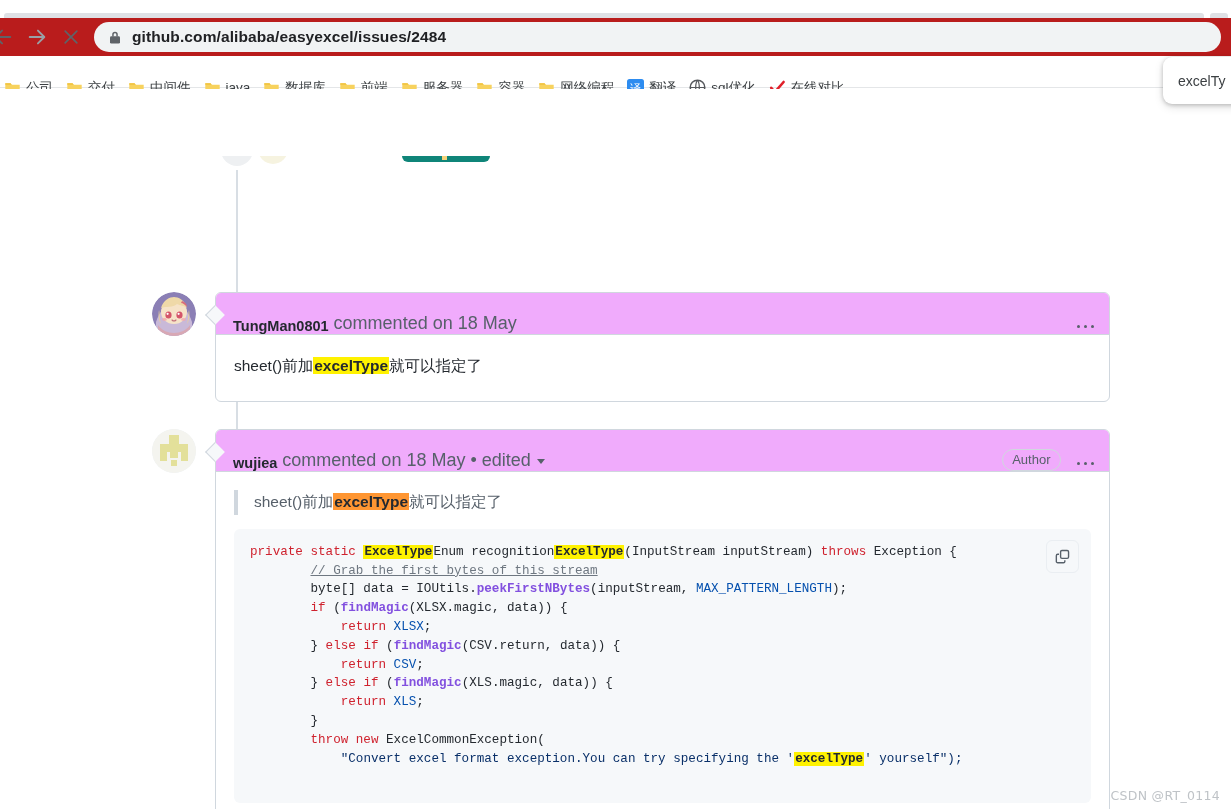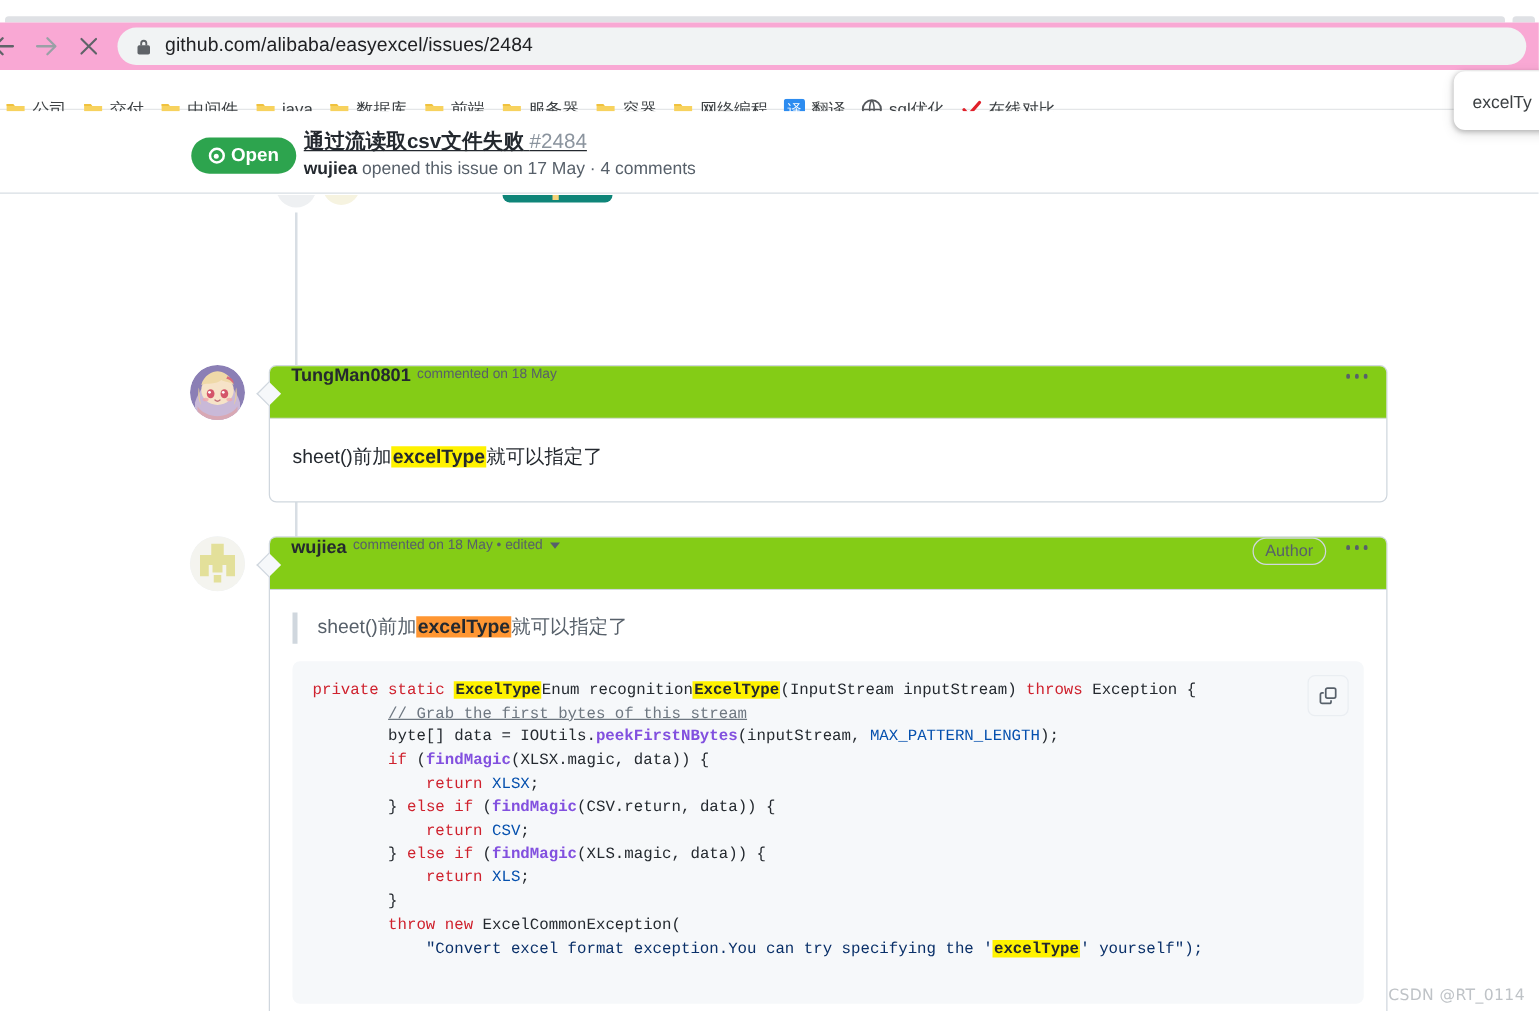--- a/index.html
+++ b/index.html
@@ -16,21 +16,21 @@
   }
   .tab-shape {
     position: absolute; bottom: 0; height: 5px;
     background: #dfe1e5; border-radius: 3px 3px 0 0;
   }
   .tab-a { left: 4px; width: 1200px; }
   .tab-b { left: 1210px; width: 18px; }
 
   .toolbar {
     position: absolute; left: 0; top: 18px; width: 1231px; height: 38px;
-    background: #f9a8d4; display: flex; align-items: center;
+    background: #b91c1c; display: flex; align-items: center; font-weight: bold;
   }
   .nav-btn {
     width: 34px; height: 34px; display: flex; align-items: center; justify-content: center;
     color: #5f6368; flex: none;
   }
   .nav-btn.back { margin-left: -14px; }
   .nav-btn svg { display: block; }
 
   .omnibox {
     flex: 1; height: 30px; margin-left: 6px; margin-right: 10px;
@@ -122,26 +122,26 @@
   .comment {
     position: absolute; background: #ffffff;
     border: 1px solid #d0d7de; border-radius: 6px; overflow: visible;
   }
   .comment .arrow {
     position: absolute; left: -8px; top: 15px; width: 14px; height: 14px;
     background: #f6f8fa; border-left: 1px solid #d0d7de; border-bottom: 1px solid #d0d7de;
     transform: rotate(45deg);
   }
   .c-head {
-    height: 42px; background: #84cc16; border-bottom: 1px solid #d0d7de;
-    border-radius: 5px 5px 0 0; display: flex; align-items: flex-start;
+    height: 42px; background: #f0abfc; border-bottom: 1px solid #d0d7de;
+    border-radius: 5px 5px 0 0; display: flex; align-items: flex-end;
     padding: 0 13px 0 17px;
   }
   .c-head .who { font-size: 14.5px; font-weight: 700; color: #24292f; }
-  .c-head .meta { font-size: 11px; color: #57606a; margin-left: 5px; }
+  .c-head .meta { font-size: 18px; color: #57606a; margin-left: 5px; }
   .c-head .edited-caret {
     display: inline-block; margin-left: 6px; width: 0; height: 0;
     border-left: 4.5px solid transparent; border-right: 4.5px solid transparent;
     border-top: 5px solid #57606a; vertical-align: middle;
   }
   .c-head .spacer { flex: 1; }
   .author-pill {
     border: 1px solid #d0d7de; border-radius: 12px; padding: 2px 9px;
     font-size: 13px; color: #57606a; margin-right: 14px; line-height: 16px;
   }
@@ -310,36 +310,20 @@
       <span class="bm-label">在线对比</span>
     </div>
   </div>
 
 <div class="findbar">
   <span>excelTy</span>
 </div>
 
 <div class="page">
 
-  <div class="sticky-head">
-    <div class="state-badge">
-      <span class="dotring">
-          <i></i>
-        </span>
-      <span>Open</span>
-    </div>
-    <div class="issue-title">
-      <span>通过流读取csv文件失败</span>
-      <span class="issue-num">#2484</span>
-    </div>
-    <div class="issue-sub">
-      <b>wujiea</b>
-      <span>opened this issue on 17 May · 4 comments</span>
-    </div>
-  </div>
 
   <div class="peek">
     <div class="pk-av1"></div>
     <div class="pk-av2"></div>
 
     <div class="pk-btn">
         <i></i>
       </div>
 
   </div>

